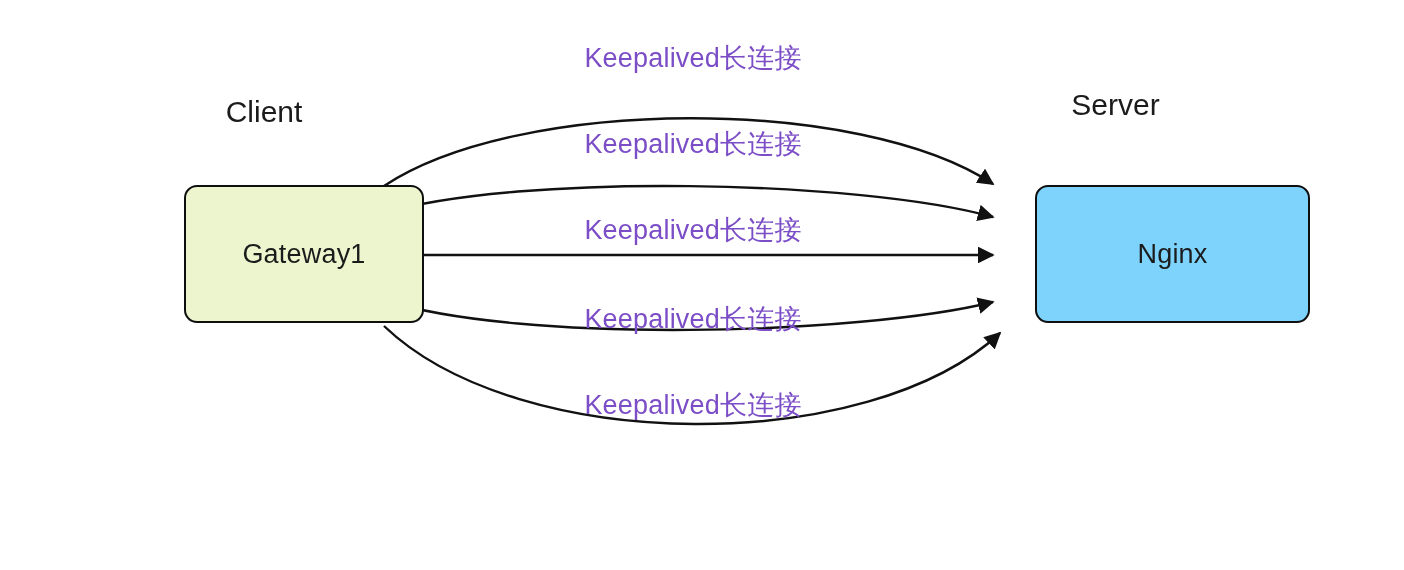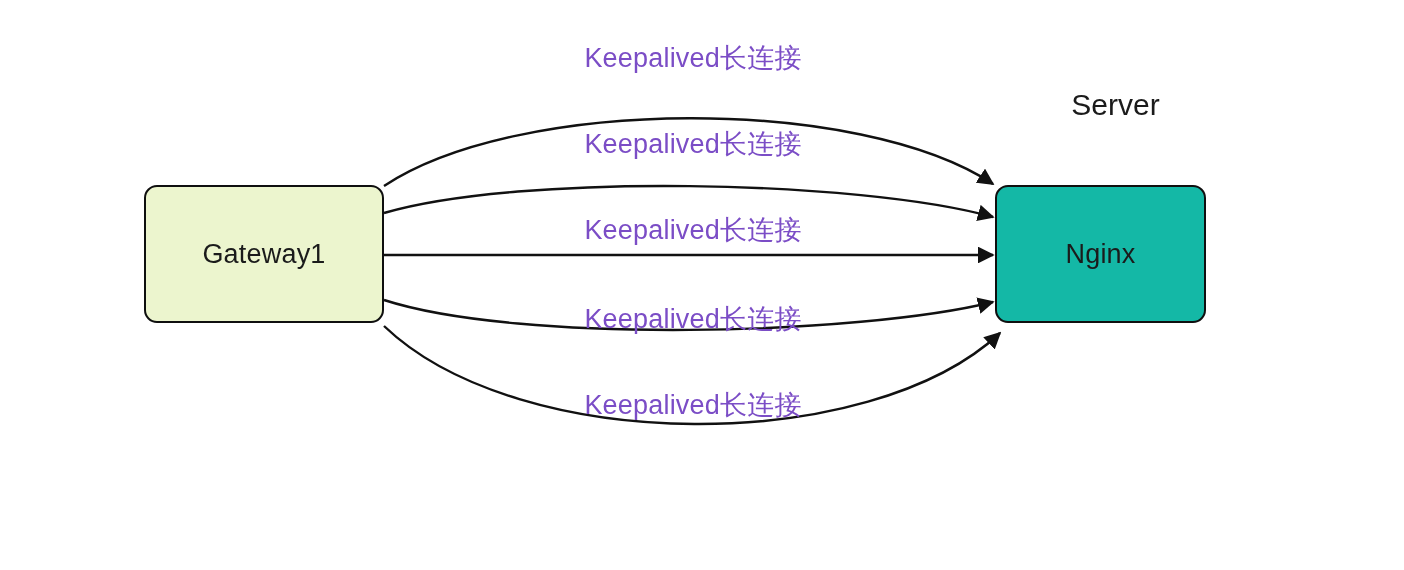--- a/index.html
+++ b/index.html
@@ -33,34 +33,35 @@
     box-sizing: border-box;
     border: 2.4px solid #0f0f0f;
     border-radius: 13px;
     display: flex;
     align-items: center;
     justify-content: center;
     font-size: 27px;
     color: #1b1b1b;
     letter-spacing: 0.2px;
     z-index: 3;
+    margin-left: 40px;
   }
   #node-client-box {
     left: 144px;
     top: 185px;
     width: 240px;
     height: 138px;
     background: #ECF5CE;
   }
   #node-server-box {
     left: 995px;
     top: 185px;
-    width: 211px;
+    width: 275px;
     height: 138px;
-    background: #14b8a6;
+    background: #7dd3fc;
   }
 
   
   .side-title {
     position: absolute;
     font-size: 30px;
     color: #1b1b1b;
     text-align: center;
     z-index: 3;
     white-space: nowrap;
@@ -118,20 +119,21 @@
 
     <path d="M 384 213 C 520 173, 860 180, 993 217" fill="none" stroke="#111111" stroke-width="2.4" marker-end="url(#arrowhead)"></path>
 
     <path d="M 384 255 L 993 255" fill="none" stroke="#111111" stroke-width="2.4" marker-end="url(#arrowhead)"></path>
 
     <path d="M 384 300 C 520 344, 860 335, 993 302" fill="none" stroke="#111111" stroke-width="2.4" marker-end="url(#arrowhead)"></path>
 
     <path d="M 384 326 C 520 456, 870 455, 1000 333" fill="none" stroke="#111111" stroke-width="2.4" marker-end="url(#arrowhead)"></path>
   </svg>
 
+  <div id="title-client" class="side-title">Client</div>
   <div id="title-server" class="side-title">Server</div>
 
   <div id="node-client-box" class="node">
     <span>Gateway1</span>
   </div>
 
   <div id="node-server-box" class="node">
     <span>Nginx</span>
   </div>
 

